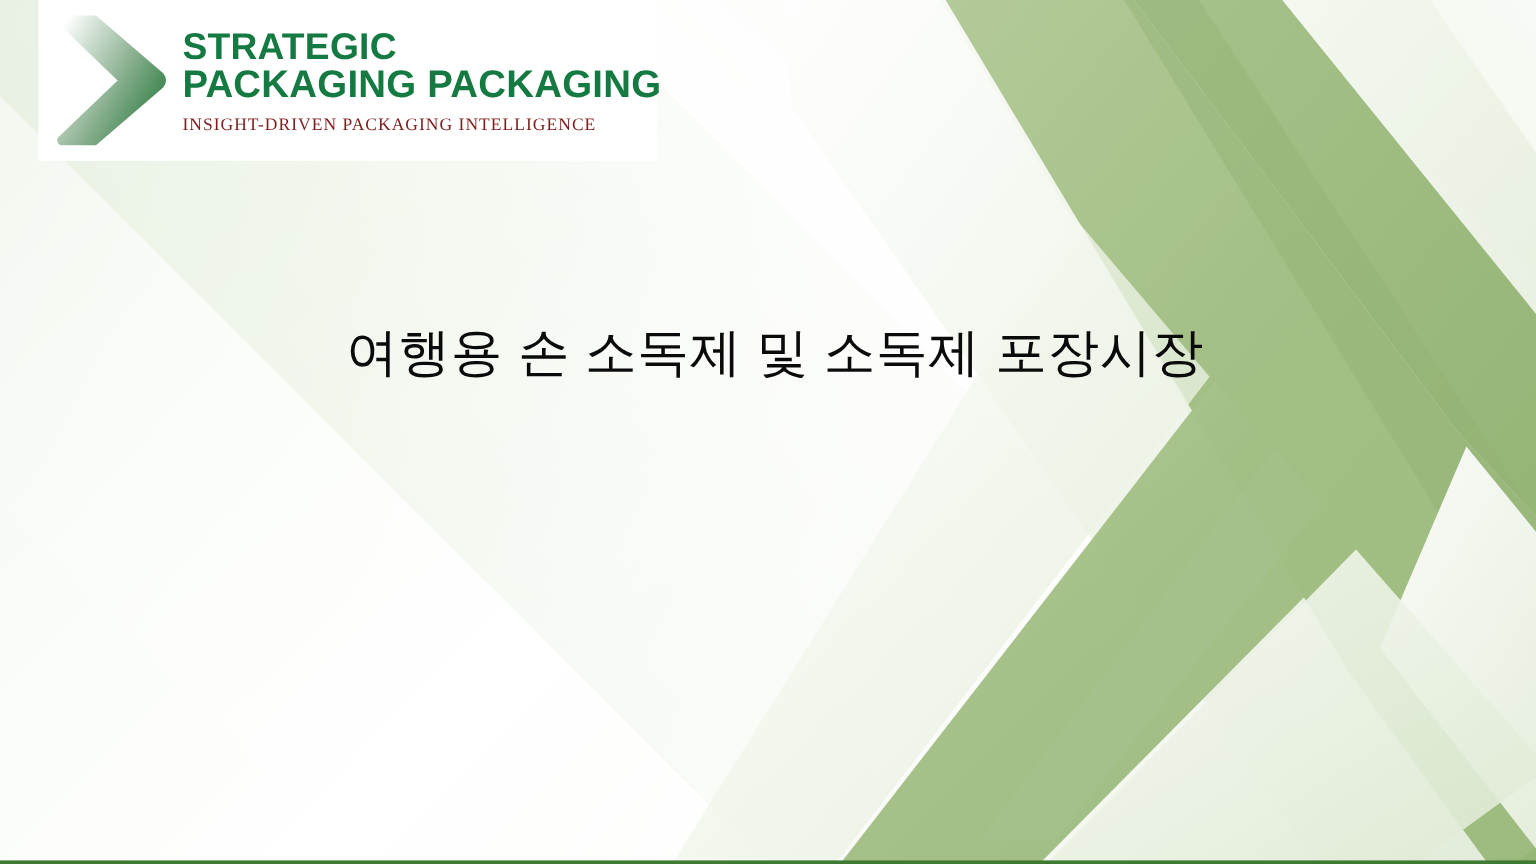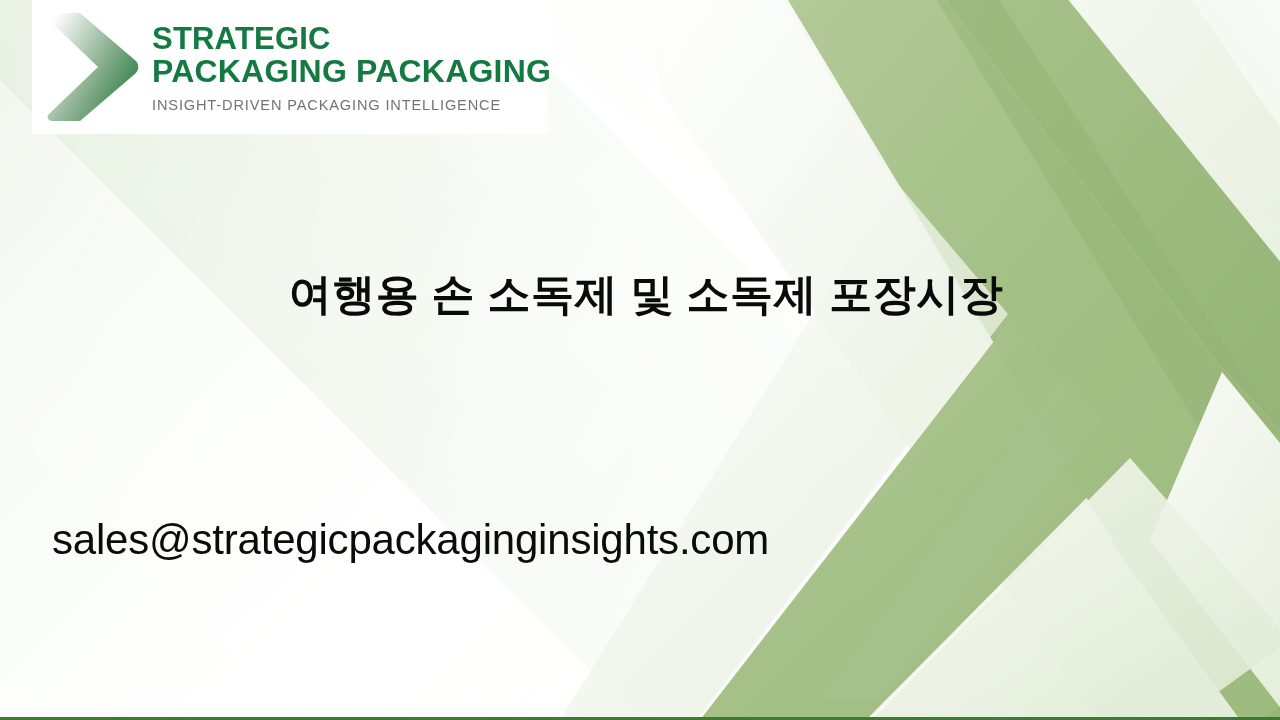--- a/index.html
+++ b/index.html
@@ -138,37 +138,37 @@
     line-height: 1.03;
     letter-spacing: 0.2px;
     color: #157a42;
     white-space: nowrap;
   }
   .logo-line-2 {
     font-size: 32px;
   }
   .logo-tagline {
     margin-top: 9px;
-    font-family: Liberation Sans, sans-serif;
+    font-family: Liberation Serif, serif;
     font-size: 14.6px;
     letter-spacing: 0.85px;
-    color: #737373;
+    color: #7f1d1d;
     white-space: nowrap;
   }
 
   
   .slide-title {
     position: absolute;
     left: 12px;
     right: 0;
     top: 246px;
     text-align: center;
     font-family: "Liberation Sans", "DejaVu Sans", sans-serif;
     font-size: 43px;
-    font-weight: 700;
+    font-weight: 400;
     color: #0a0a0a;
     letter-spacing: 0.5px;
     line-height: 1.25;
     z-index: 4;
     margin-top: 22px;
   }
 
   
   .contact-email {
     position: absolute;
@@ -280,15 +280,14 @@
     </div>
     <div class="logo-text-block">
       <div class="logo-line logo-line-1">STRATEGIC</div>
       <div class="logo-line logo-line-2">PACKAGING PACKAGING</div>
       <div class="logo-tagline">INSIGHT-DRIVEN PACKAGING INTELLIGENCE</div>
     </div>
   </div>
 
   <h1 class="slide-title">여행용 손 소독제 및 소독제 포장시장</h1>
 
-  <div class="contact-email">sales@strategicpackaginginsights.com</div>
 
 </div>
 
 </body></html>

